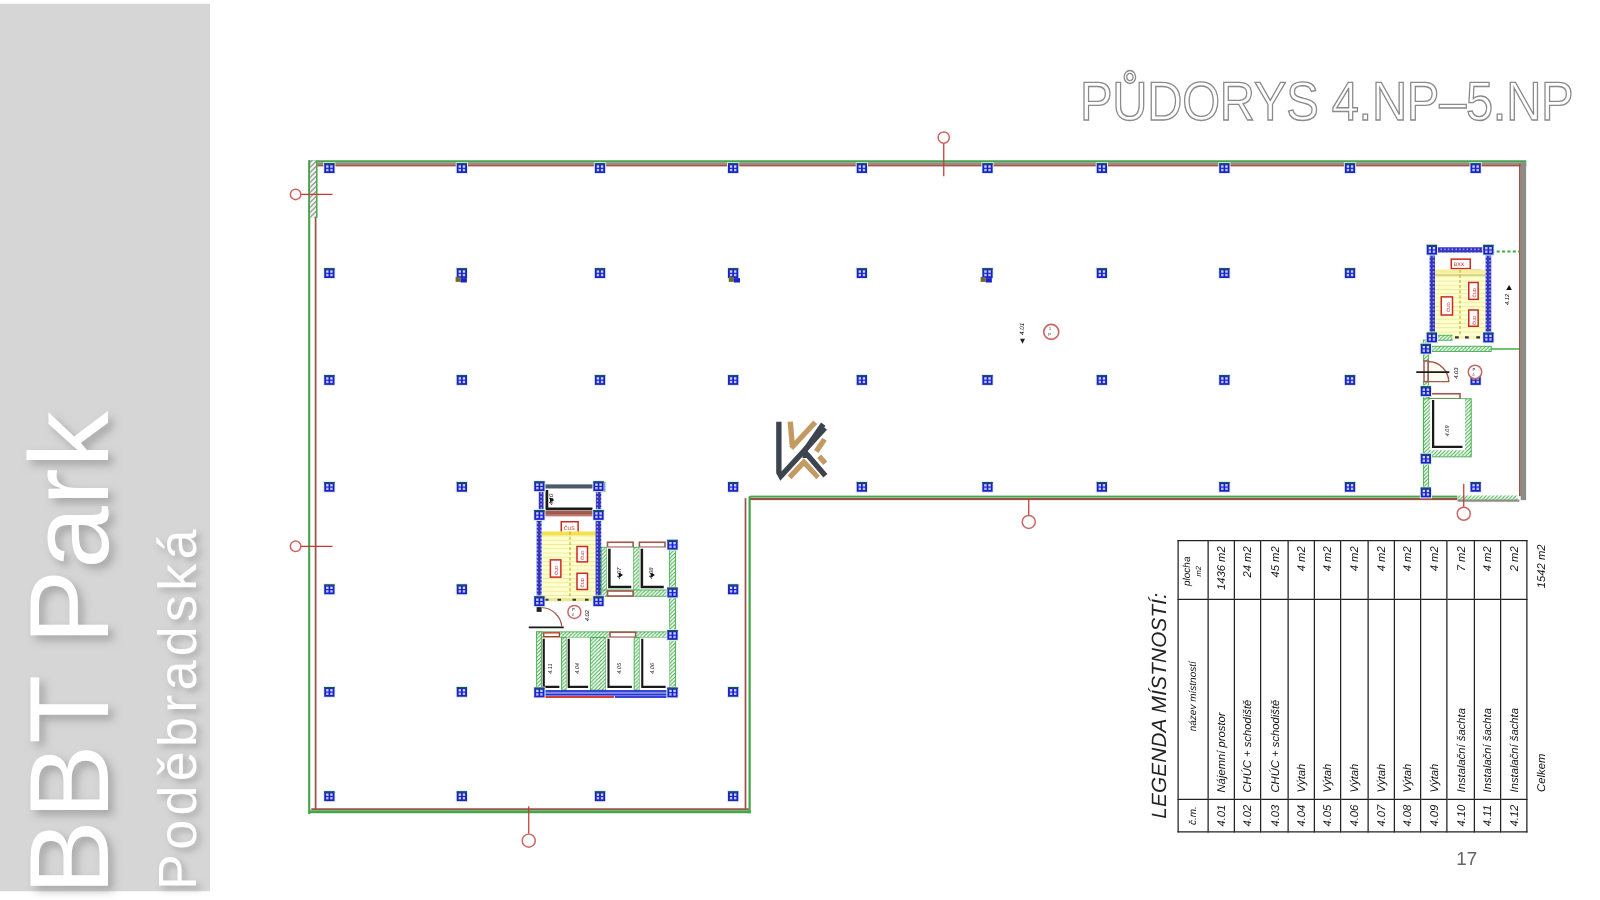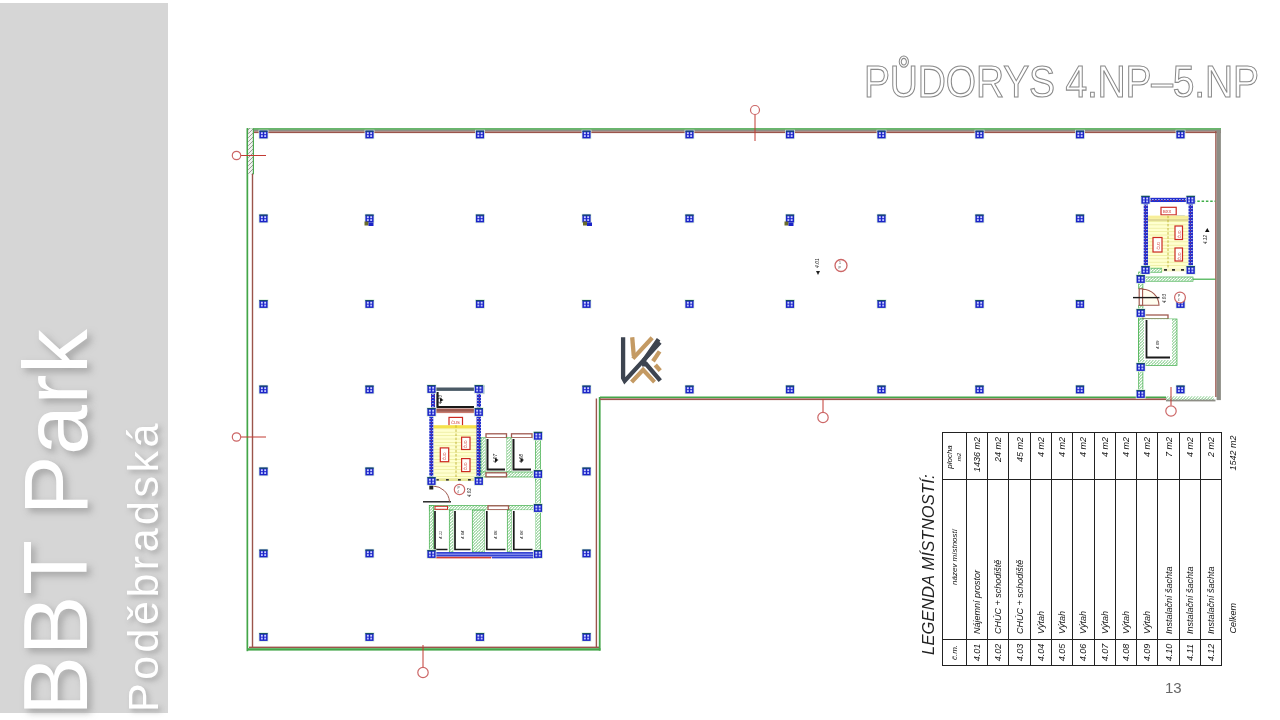--- a/index.html
+++ b/index.html
@@ -516,15 +516,15 @@
           </tr>
     <tr>
             <td class="nb"></td>
             <td class="nb" style="padding-left:6px;">Celkem</td>
             <td class="nb" style="text-align:right;padding-right:3px;">1542 m2</td>
           </tr>
   </tbody>
       </table>
 </div>
 
-<div class="abs" style="left:1165px;top:679px;font-size:15px;color:#666;">13</div>
+<div class="abs" style="left:1165px;top:679px;font-size:15px;color:#666;">17</div>
 
 </div>
 
 </body></html>

